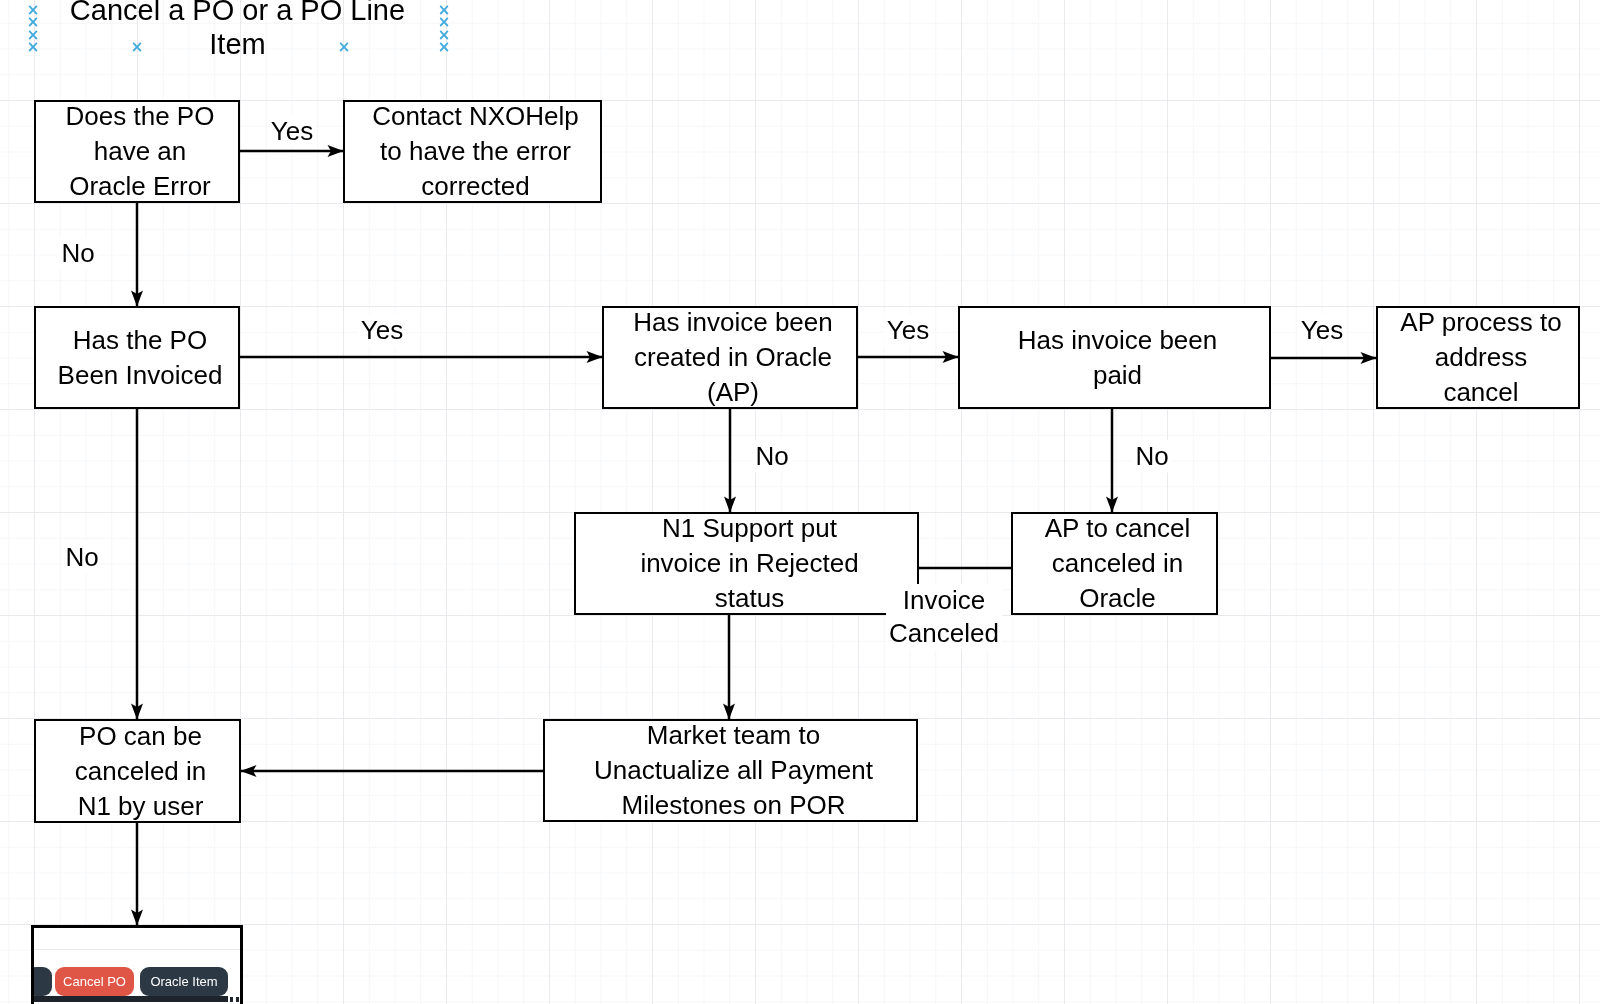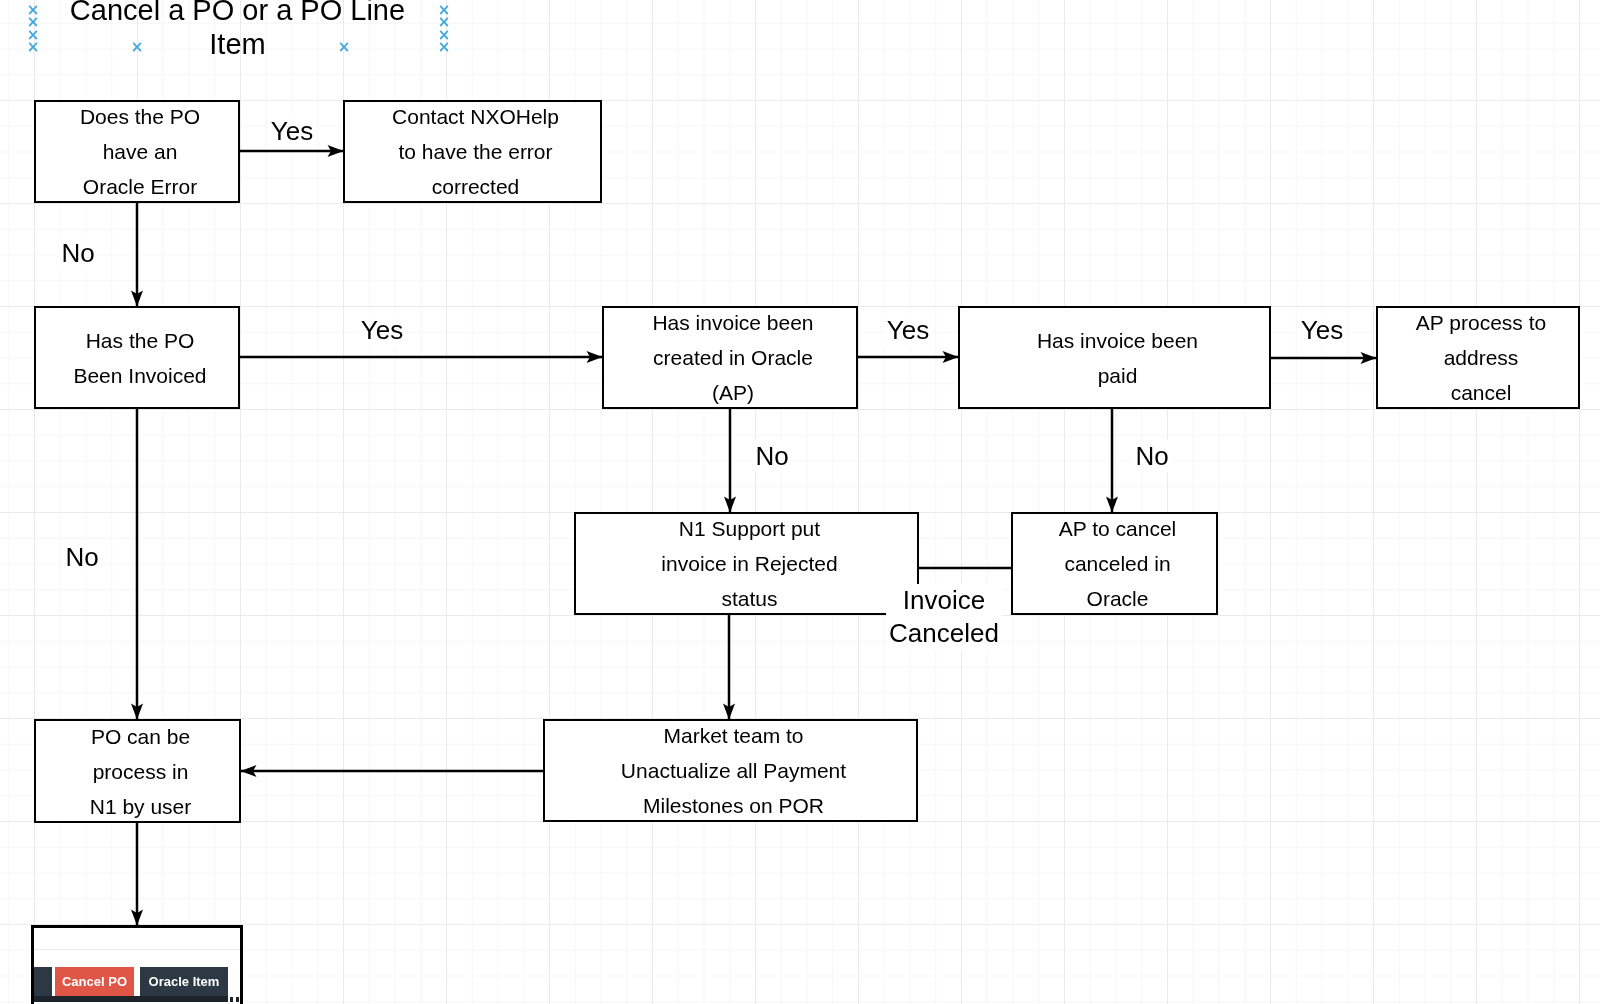--- a/index.html
+++ b/index.html
@@ -25,39 +25,39 @@
   }
   .handle{
     position:absolute;color:#41a9dd;font-size:15px;line-height:15px;
     font-weight:bold;transform:translate(-50%,-50%);
     font-family:"DejaVu Sans",sans-serif;
   }
   .node{
     position:absolute;box-sizing:border-box;
     border:2px solid #000;background:#fff;
     display:flex;align-items:center;justify-content:center;
-    text-align:center;font-size:21px;line-height:35px;
+    text-align:center;font-size:26px;line-height:35px;
     white-space:pre-line;
     padding-left:6px;
   }
   #edge-svg{position:absolute;left:0;top:0;}
   .edge-label{
     position:absolute;transform:translate(-50%,-50%);
     background:#fff;padding:0 3px;
     font-size:26px;line-height:33px;text-align:center;white-space:pre-line;
   }
   
   .screenshot-node{
     position:absolute;left:31px;top:925px;width:212px;height:95px;
     box-sizing:border-box;border:3px solid #000;background:#fff;overflow:hidden;
   }
   .ss-divider{position:absolute;left:0;top:21px;width:100%;height:1px;background:#e9e9e9;}
   .ss-btn{
-    position:absolute;top:39px;height:29px;border-radius:0;
-    color:#fff;font-size:13px;font-weight:700;
+    position:absolute;top:39px;height:29px;border-radius:9px;
+    color:#fff;font-size:13px;font-weight:400;
     display:flex;align-items:center;justify-content:center;
   }
   .ss-btn-partial{left:-7px;width:25px;background:#2c3843;}
   .ss-btn-red{left:21px;width:79px;background:#df5546;}
   .ss-btn-dark{left:106px;width:88px;background:#2c3843;}
   .ss-bar{position:absolute;left:0;top:68px;width:194px;height:6px;background:#1d242c;}
   .ss-dots{position:absolute;left:196px;top:69px;width:16px;height:5px;
     background:repeating-linear-gradient(90deg,#1d242c 0 3px,transparent 3px 6px);}
 </style>
 </head>
@@ -120,21 +120,21 @@
       <div class="node" style="left: 1376px; top: 306px; width: 204px; height: 103px;">AP process to
 address
 cancel</div>
       <div class="node" style="left: 574px; top: 512px; width: 345px; height: 103px;">N1 Support put
 invoice in Rejected
 status</div>
       <div class="node" style="left: 1011px; top: 512px; width: 207px; height: 103px;">AP to cancel
 canceled in
 Oracle</div>
       <div class="node" style="left: 34px; top: 719px; width: 207px; height: 104px;">PO can be
-process in
+canceled in
 N1 by user</div>
       <div class="node" style="left: 543px; top: 719px; width: 375px; height: 103px;">Market team to
 Unactualize all Payment
 Milestones on POR</div>
     </div>
   <div id="edge-labels">
       <div class="edge-label" style="left: 292px; top: 131px;">Yes</div>
       <div class="edge-label" style="left: 78px; top: 253px;">No</div>
       <div class="edge-label" style="left: 382px; top: 330px;">Yes</div>
       <div class="edge-label" style="left: 908px; top: 330px;">Yes</div>

